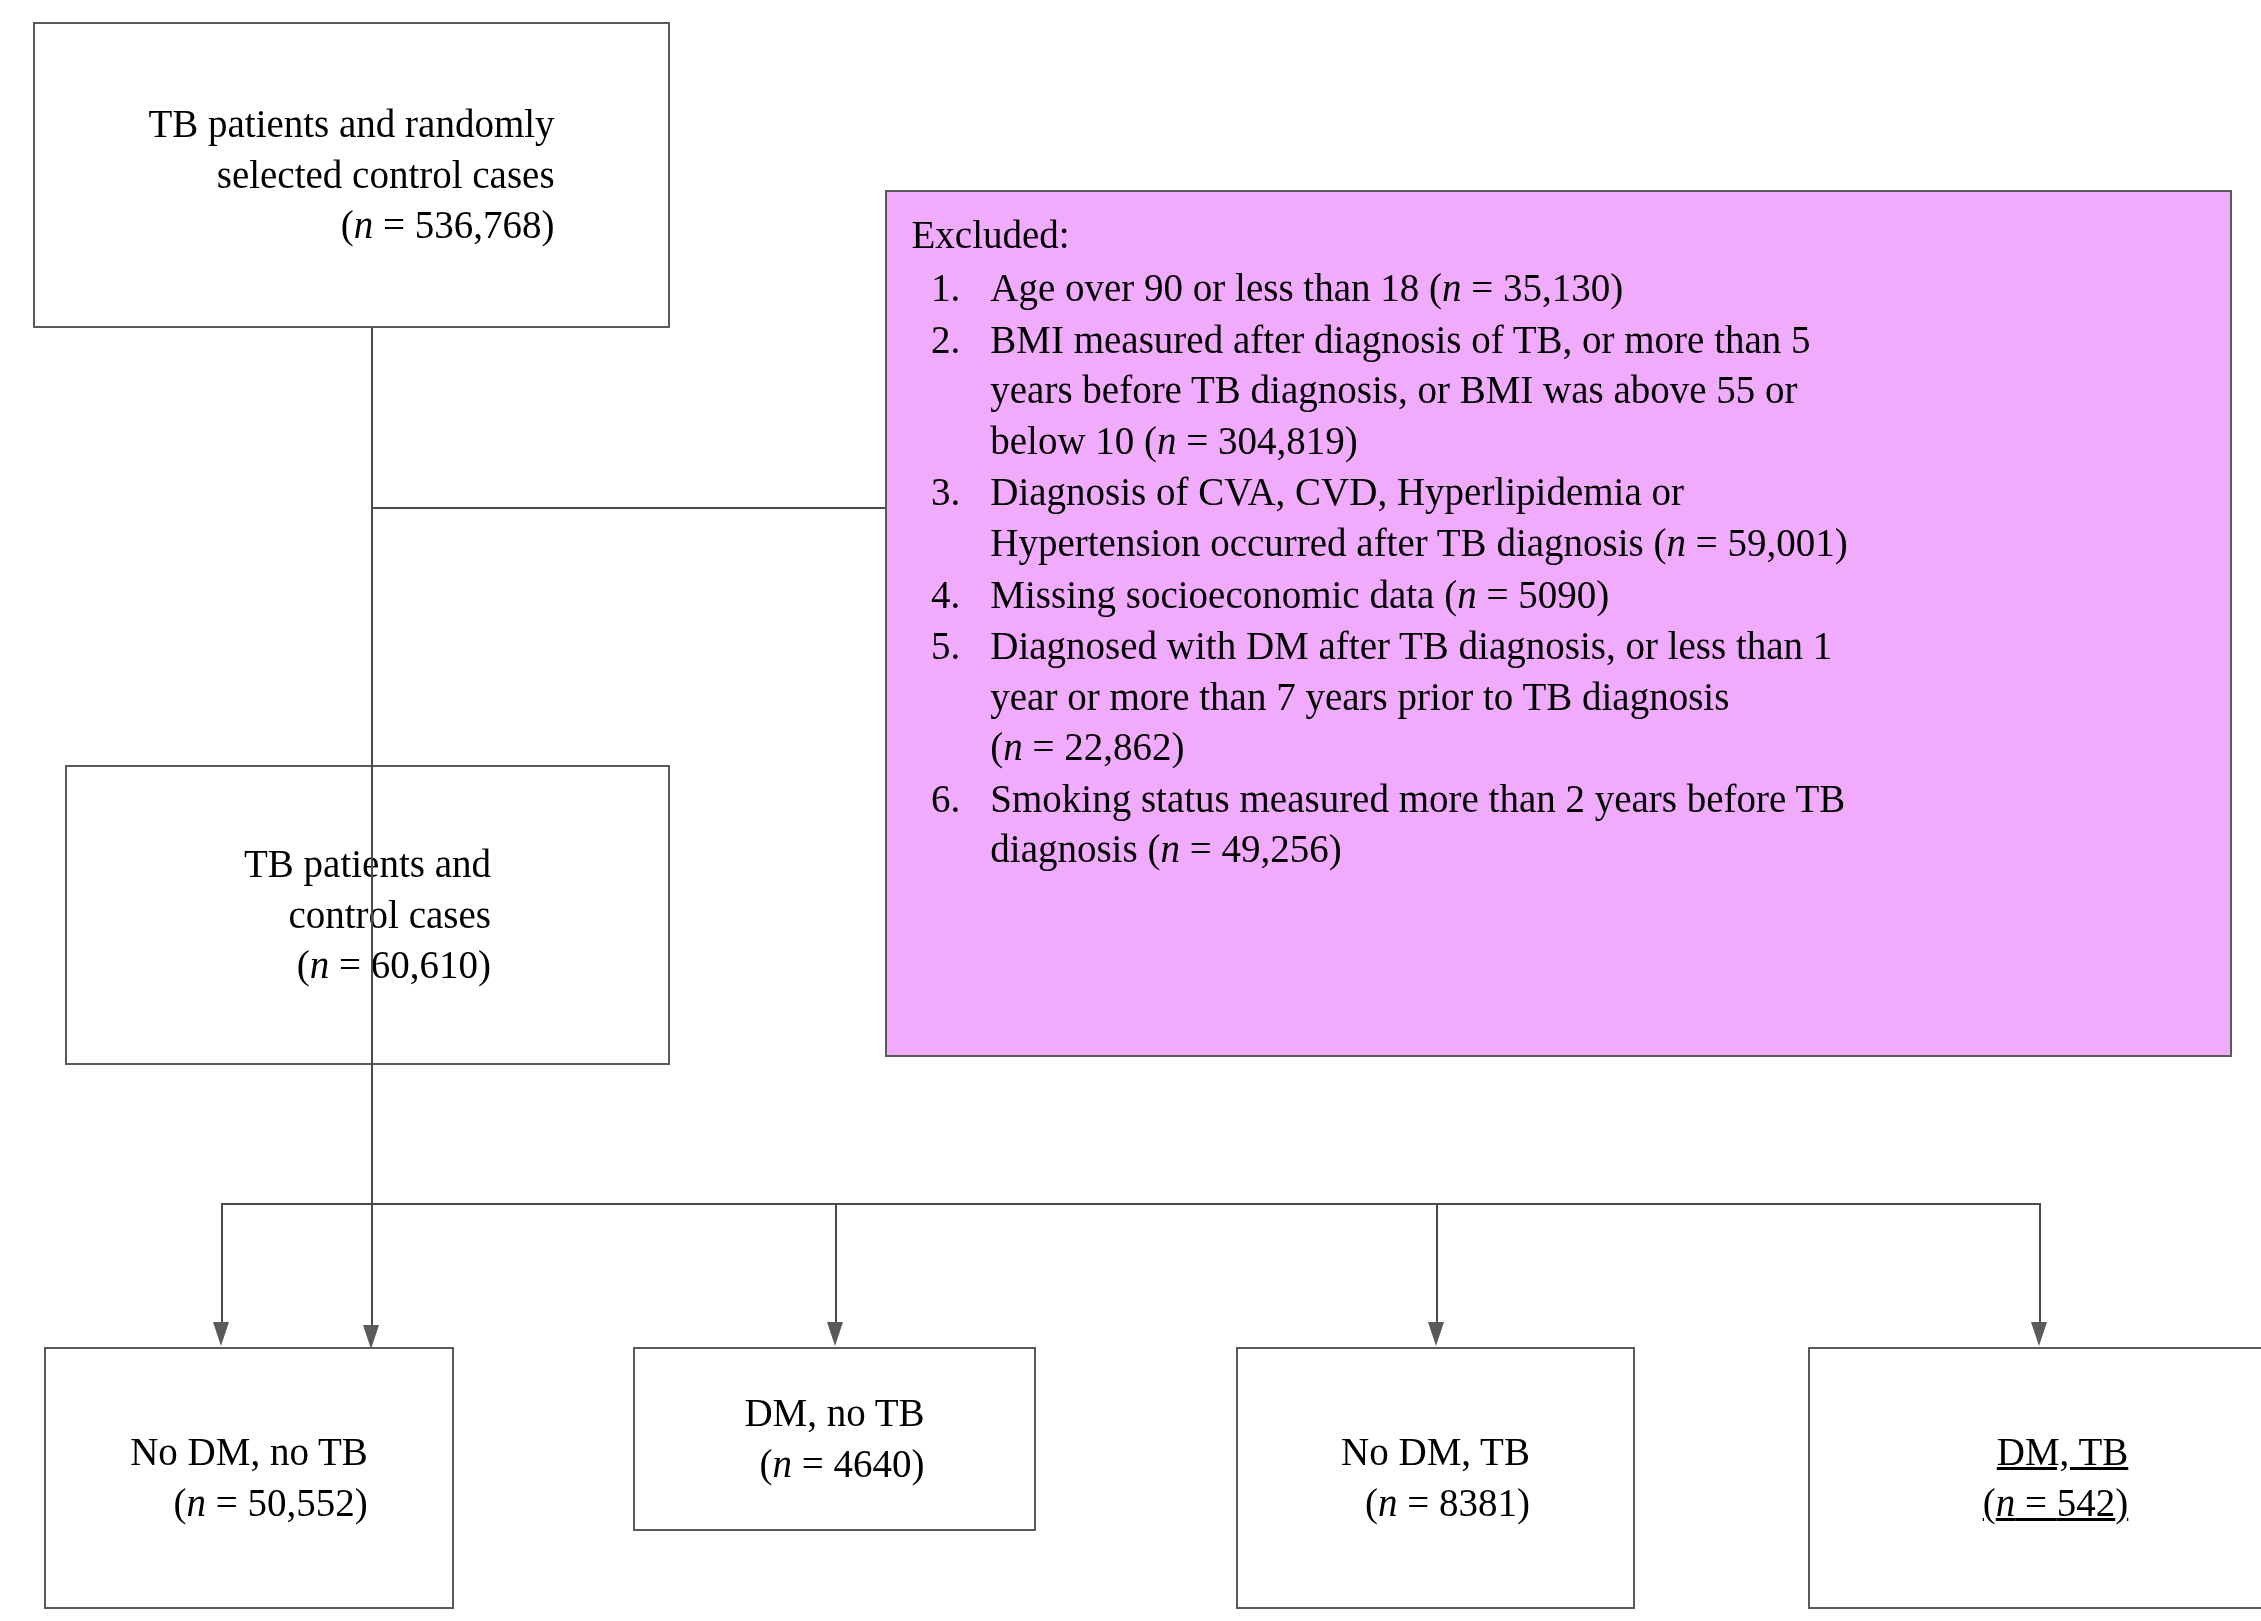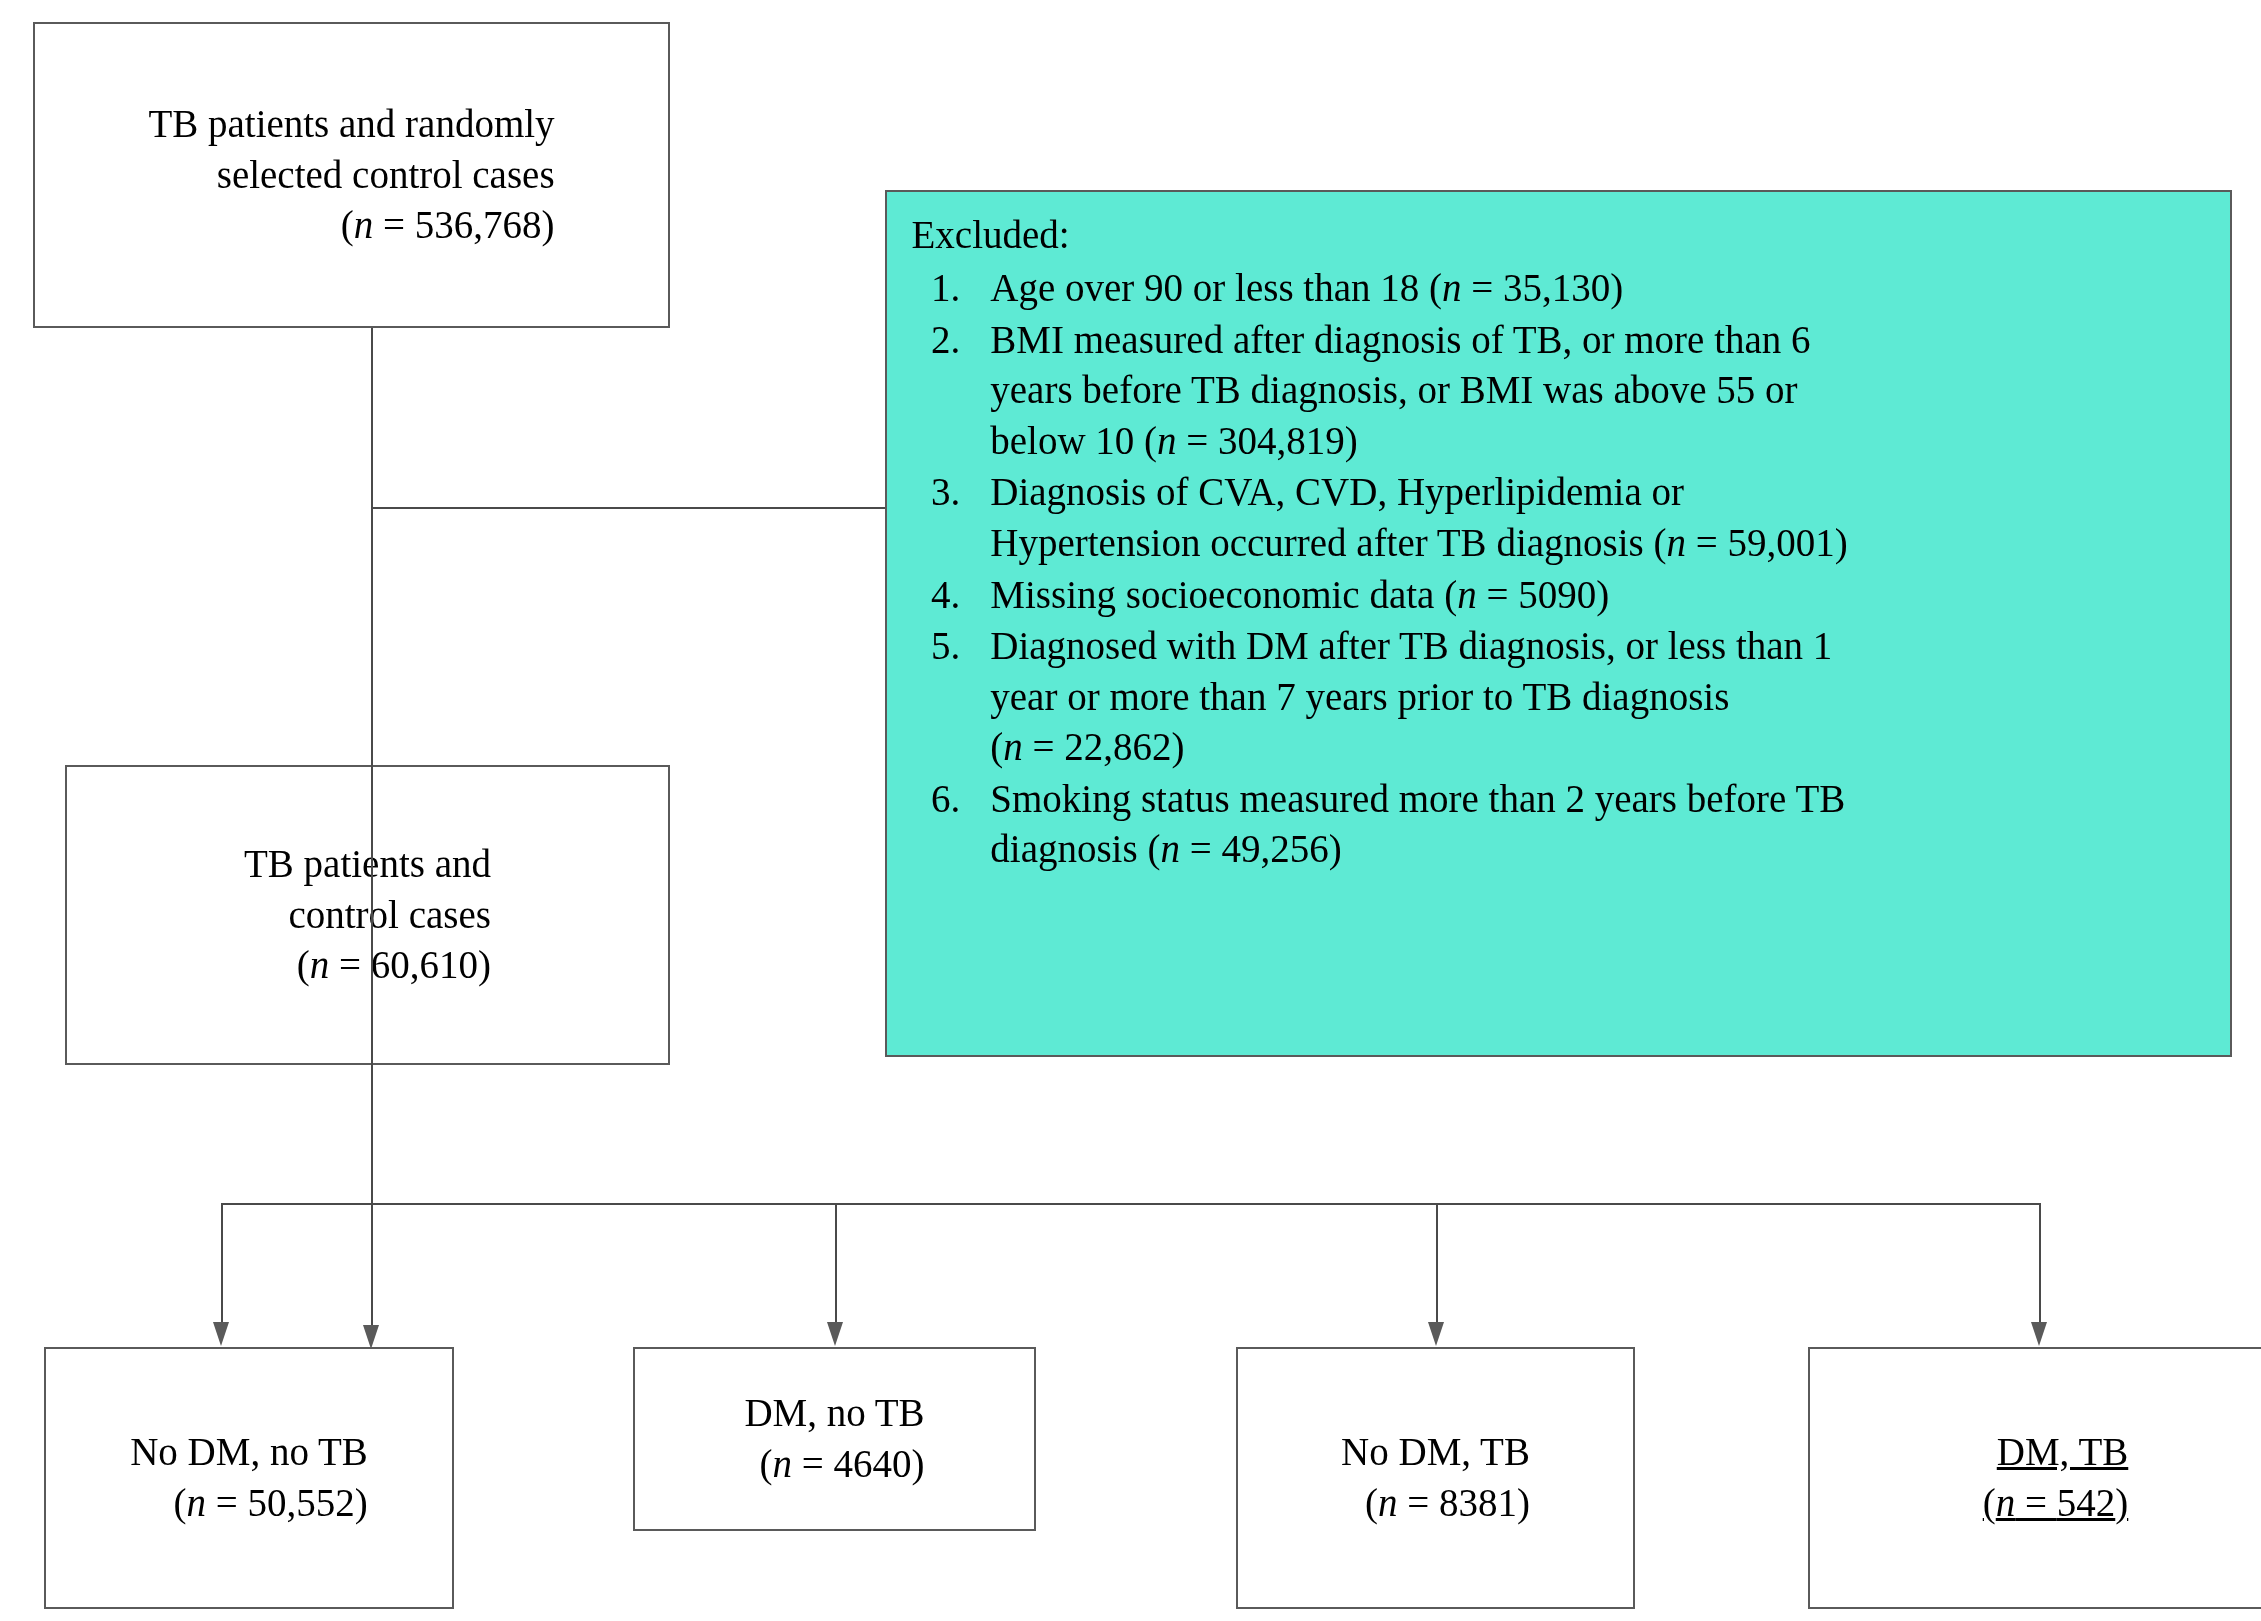--- a/index.html
+++ b/index.html
@@ -32,21 +32,21 @@
     padding: 0 8.2px;
   }
   .node-text .nline { display: block; white-space: nowrap; }
   em.ital { font-style: italic; }
 
   
   #excl-box {
     position: absolute;
     box-sizing: border-box;
     border: 2.3px solid #5a5a5a;
-    background: #5eead4;
+    background: #f0abfc;
     display: block;
     text-align: left;
     padding-left: 28px;
   }
   .excl-title {
     position: absolute;
     left: 24.5px;
     top: 17.5px;
     font-size: 39px;
     line-height: 1.30;
@@ -111,21 +111,21 @@
       <li class="excl-item">
         <span class="excl-num">1.</span>
         <span class="excl-body">
           <span class="nline">Age over 90 or less than 18 (<em class="ital">n</em> = <span>35,130</span>)</span>
         </span>
       </li>
 
       <li class="excl-item">
         <span class="excl-num">2.</span>
         <span class="excl-body">
-          <span class="nline">BMI measured after diagnosis of TB, or more than 6</span>
+          <span class="nline">BMI measured after diagnosis of TB, or more than 5</span>
           <span class="nline">years before TB diagnosis, or BMI was above 55 or</span>
           <span class="nline">below 10 (<em class="ital">n</em> = <span>304,819</span>)</span>
         </span>
       </li>
 
       <li class="excl-item">
         <span class="excl-num">3.</span>
         <span class="excl-body">
           <span class="nline">Diagnosis of CVA, CVD, Hyperlipidemia or</span>
           <span class="nline">Hypertension occurred after TB diagnosis (<em class="ital">n</em> = <span>59,001</span>)</span>

